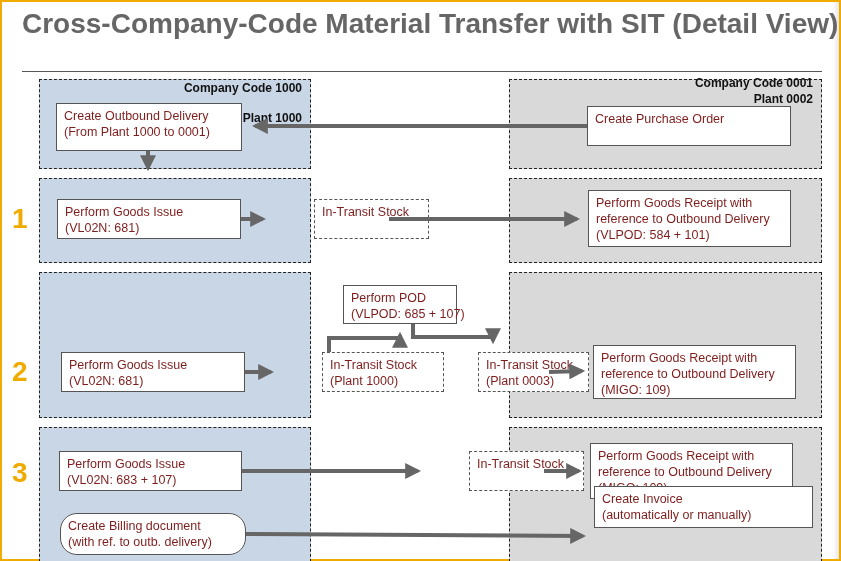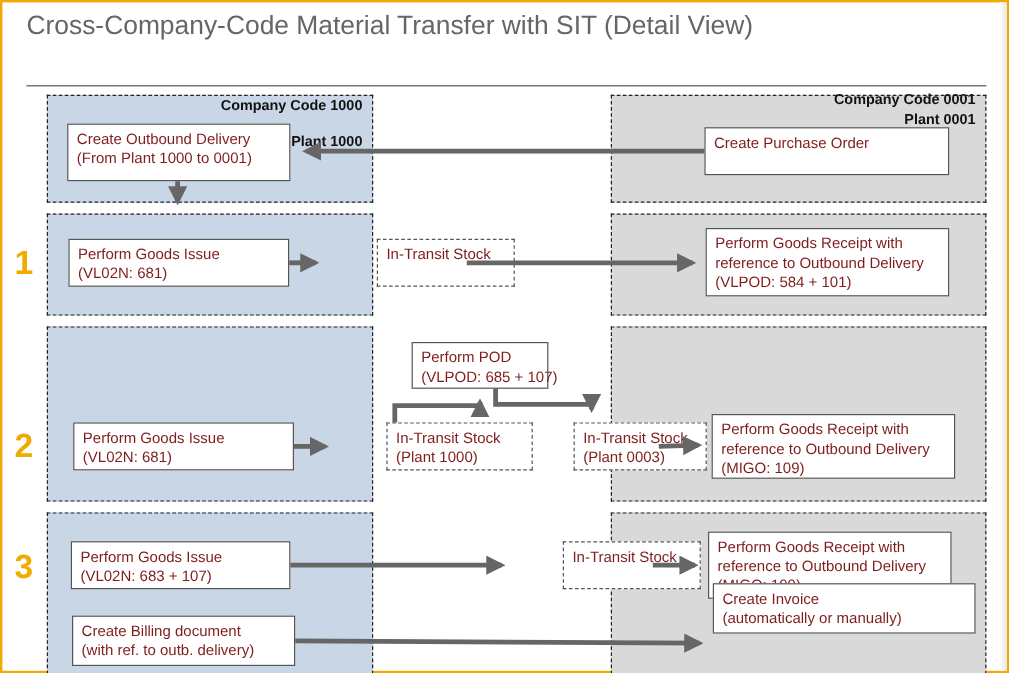--- a/index.html
+++ b/index.html
@@ -1,19 +1,19 @@
 <!DOCTYPE html>
 <html><head>
 <meta charset="utf-8">
 <style>
   html, body { margin: 0; padding: 0; }
   body { width: 841px; height: 561px; position: relative; overflow: hidden; background: #ffffff; font-family: "Liberation Sans", sans-serif; }
   .frame { position: absolute; left: 0; top: 0; width: 841px; height: 561px; box-sizing: border-box; border: 2px solid #f0ab00; }
   .frame-shadow { position: absolute; right: 2px; top: 2px; width: 6px; height: 557px; background: linear-gradient(to right, #ffffff, #e6e6e6); }
-  .title { position: absolute; left: 22px; top: 8px; font-size: 22px; font-weight: normal; color: #666666; white-space: nowrap; letter-spacing: 0; }
+  .title { position: absolute; left: 22px; top: 8px; font-size: 28px; font-weight: bold; color: #666666; white-space: nowrap; letter-spacing: 0; }
   .title-rule { position: absolute; left: 22px; top: 71px; width: 800px; height: 1px; background: #555; }
   .lane { position: absolute; box-sizing: border-box; border: 1px dashed #222; }
   .lane.blue { background: #c9d6e5; }
   .lane.gray { background: #d9d9d9; }
   .lane-label { position: absolute; right: 8px; font-size: 12px; font-weight: bold; color: #111; text-align: right; white-space: nowrap; line-height: 15px; }
   .box { position: absolute; box-sizing: border-box; background: #fff; border: 1px solid #555; font-size: 12.5px; color: #7f1d1d; padding: 4px 7px; line-height: 16px; white-space: nowrap; }
   .box.dashed { border: 1px dashed #555; margin-left: 40px; }
   .step-num { position: absolute; left: 12px; font-size: 28px; font-weight: bold; color: #f0ab00; }
   svg.arrows { position: absolute; left: 0; top: 0; width: 841px; height: 561px; pointer-events: none; }
 </style>
@@ -29,21 +29,21 @@
 <div class="lane blue" style="left:39px; top:79px; width:272px; height:90px;">
   <div class="lane-label" style="top:1px;">Company Code 1000</div>
   <div class="lane-label" style="top:16px;margin-top:15px;">Plant 1000</div>
 </div>
 <div class="lane blue" style="left:39px; top:178px; width:272px; height:85px;"></div>
 <div class="lane blue" style="left:39px; top:272px; width:272px; height:146px;"></div>
 <div class="lane blue" style="left:39px; top:427px; width:272px; height:140px;"></div>
 
 <div class="lane gray" style="left:509px; top:79px; width:313px; height:90px;">
   <div class="lane-label" style="top:-4px;">Company Code 0001</div>
-  <div class="lane-label" style="top:12px;">Plant 0001</div>
+  <div class="lane-label" style="top:12px;">Plant 0002</div>
 </div>
 <div class="lane gray" style="left:509px; top:178px; width:313px; height:85px;"></div>
 <div class="lane gray" style="left:509px; top:272px; width:313px; height:146px;"></div>
 <div class="lane gray" style="left:509px; top:427px; width:313px; height:140px;"></div>
 
 <div class="box" style="left:56px; top:103px; width:186px; height:48px;">
   <div>Create Outbound Delivery</div>
   <div>(From Plant 1000 to 0001)</div>
 </div>
 <div class="box" style="left:587px; top:106px; width:204px; height:40px;">
@@ -93,21 +93,21 @@
   <div>(VL02N: 683 + 107)</div>
 </div>
 <div class="box dashed" style="left:429px; top:451px; width:115px; height:40px;">
   <div>In-Transit Stock</div>
 </div>
 <div class="box" style="left:590px; top:443px; width:203px; height:56px;">
   <div>Perform Goods Receipt with</div>
   <div>reference to Outbound Delivery</div>
   <div>(MIGO: 109)</div>
 </div>
-<div class="box" style="left:60px; top:513px; width:186px; height:42px;">
+<div class="box" style="left:60px; top:513px; width:186px; height:42px;border-radius:17px;">
   <div>Create Billing document</div>
   <div>(with ref. to outb. delivery)</div>
 </div>
 <div class="box" style="left:594px; top:486px; width:219px; height:42px;">
   <div>Create Invoice</div>
   <div>(automatically or manually)</div>
 </div>
 
 <svg class="arrows" viewBox="0 0 841 561">
   <defs>

